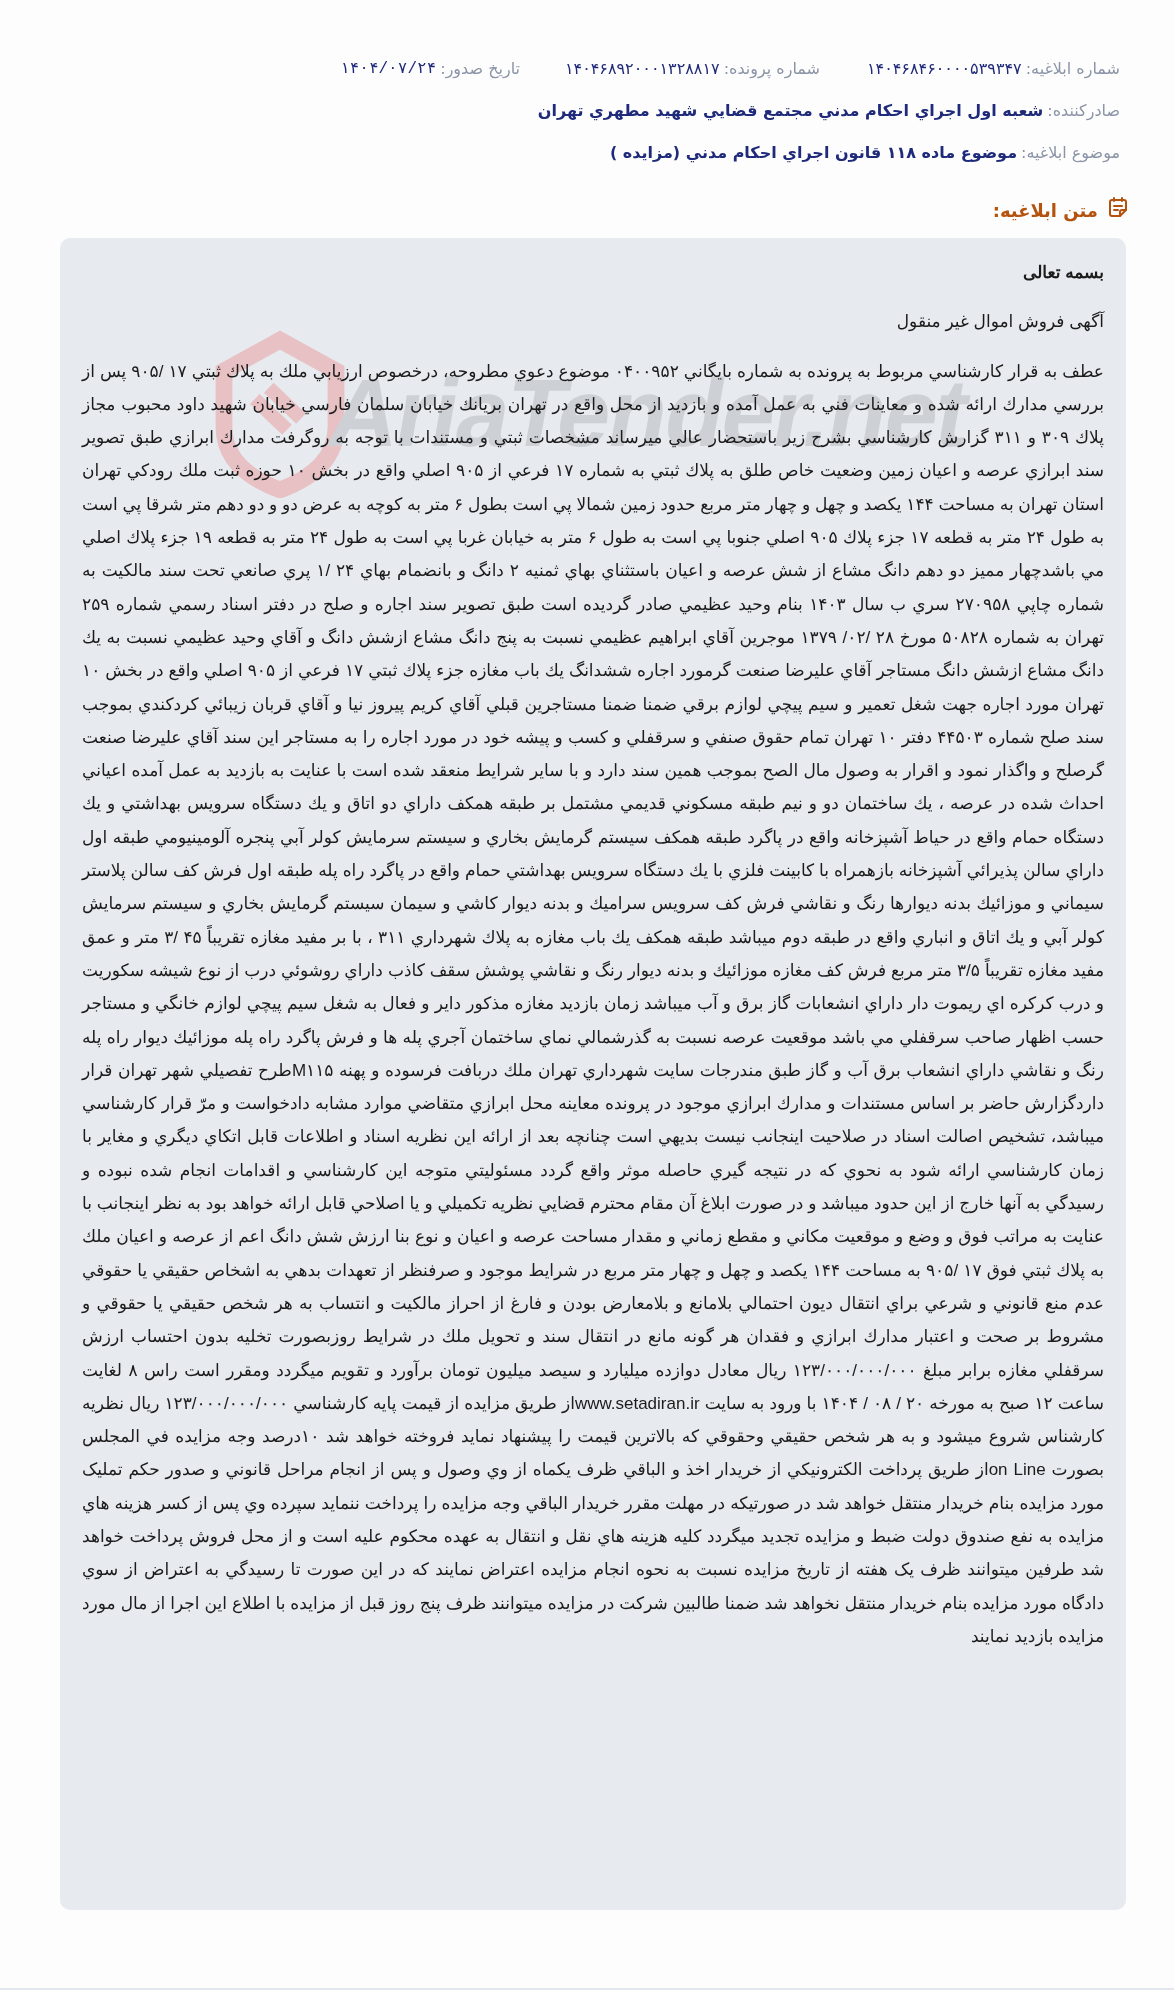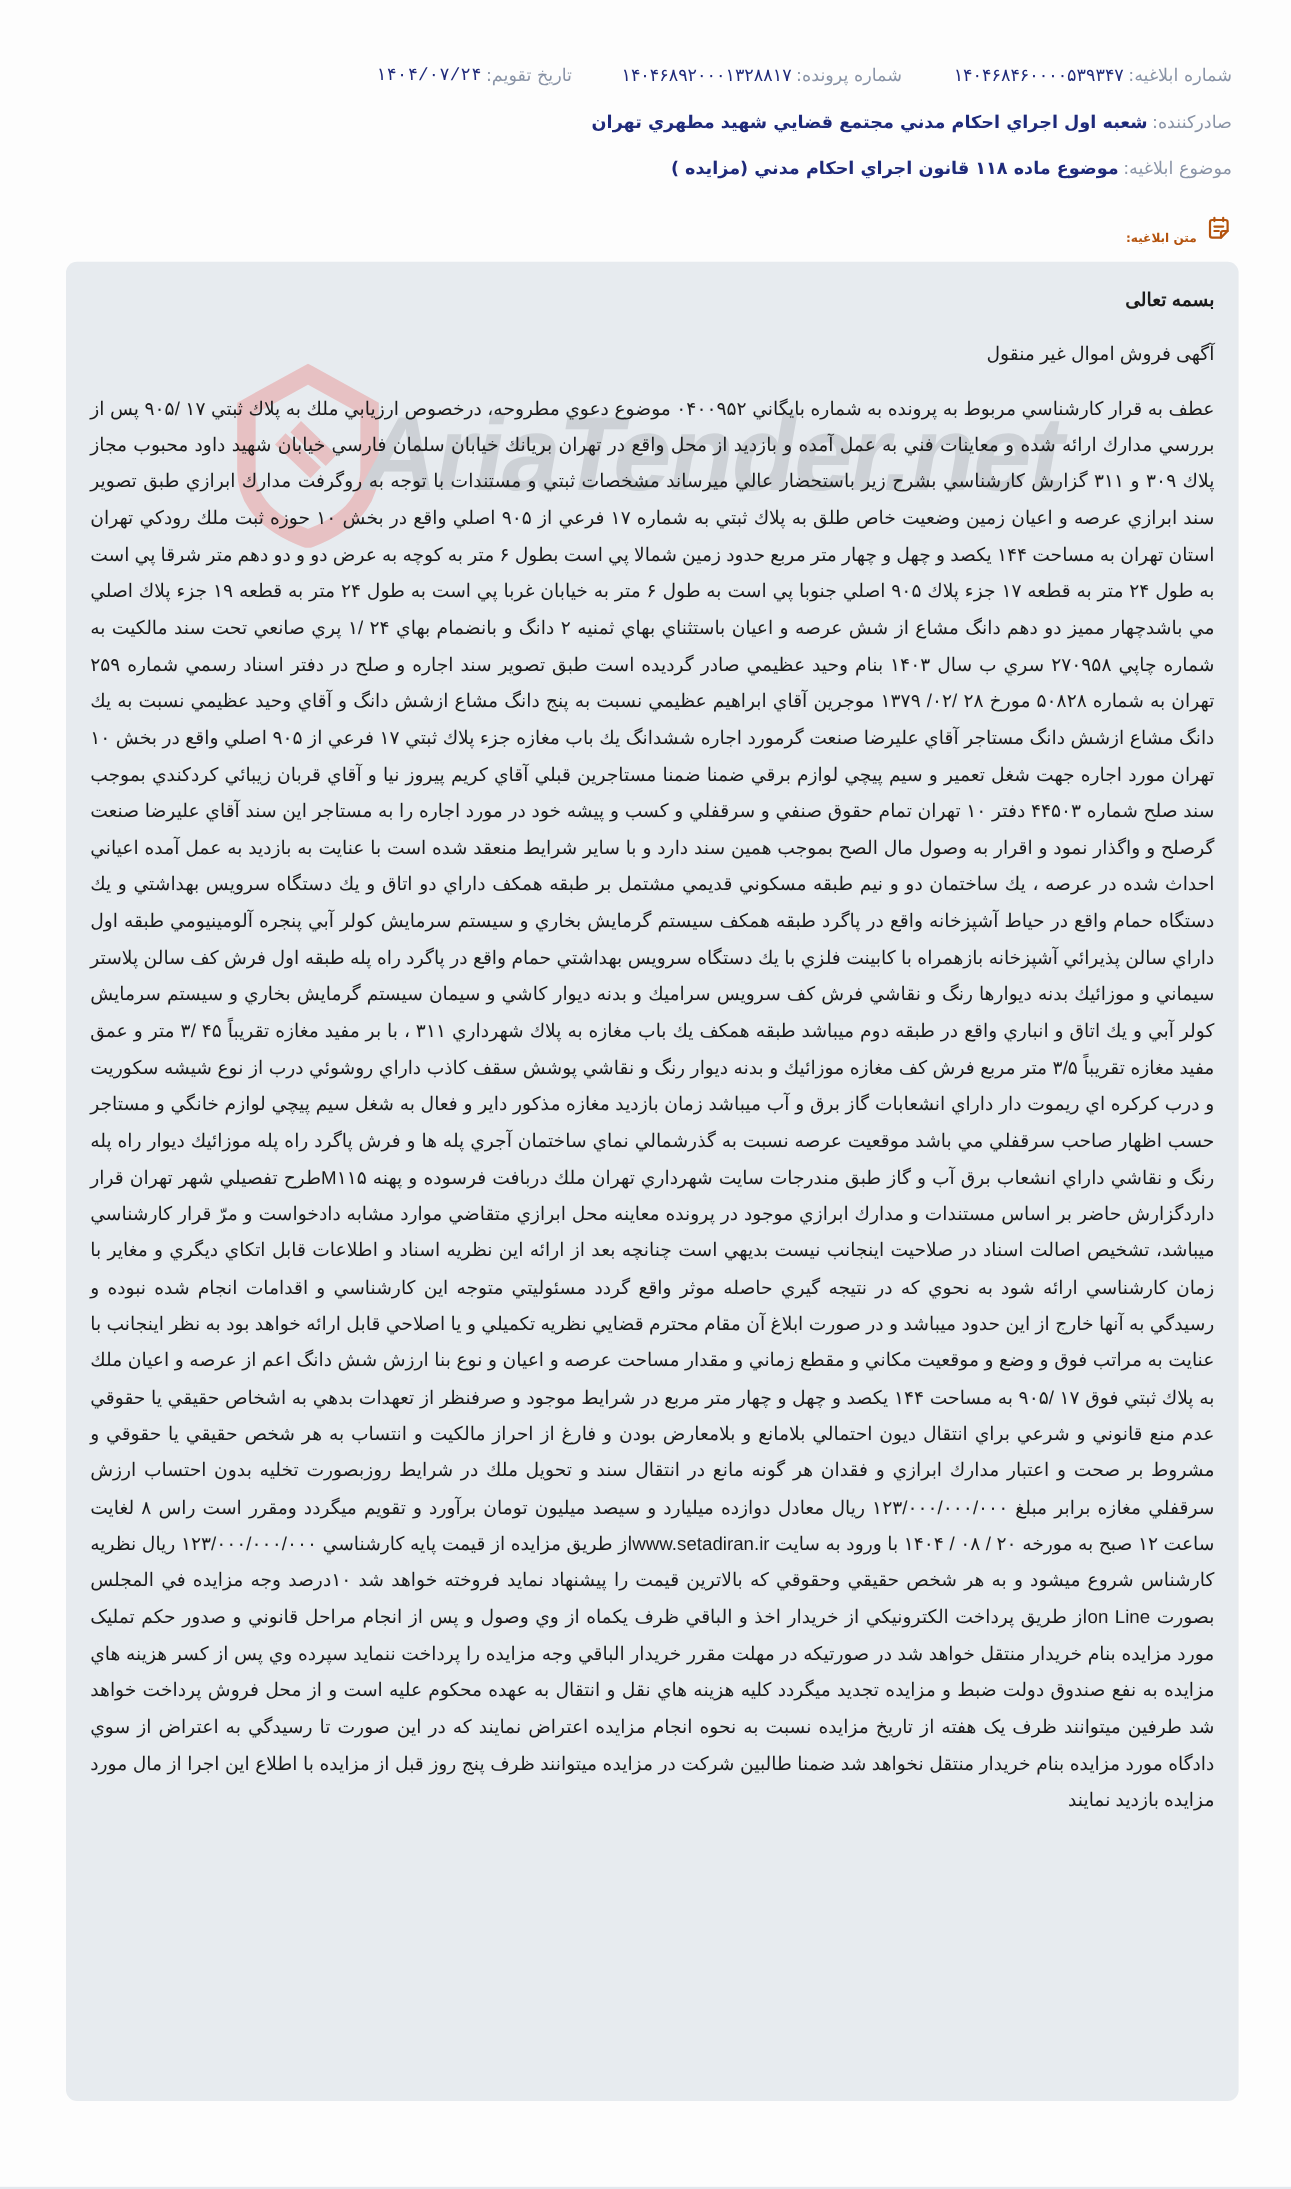--- a/index.html
+++ b/index.html
@@ -11,22 +11,22 @@
     position: absolute; right: 54px; left: 54px; height: 28px;
     display: flex; align-items: center; font-size: 16px; white-space: nowrap;
   }
   .meta-row .lbl { color: #8a94a6; }
   .meta-row .val { color: #1f2a7a; font-weight: bold; }
   .meta-row.top { justify-content: flex-start; gap: 0; }
   .meta-item { display: inline-flex; align-items: center; }
   .meta-item.num { width: 300px; }
   .meta-item .val { font-weight: normal; font-family: "DejaVu Sans", sans-serif; letter-spacing: 0.3px; }
   .section-head {
-    position: absolute; top: 196px; right: 54px; display: flex; align-items: flex-end; gap: 8px;
-    color: #b4530e; font-weight: bold; font-size: 11px;
+    position: absolute; top: 196px; right: 44px; display: flex; align-items: center; gap: 8px;
+    color: #b4530e; font-weight: bold; font-size: 18px;
   }
   .section-head svg { width: 24px; height: 24px; }
   .body-box {
     position: absolute; top: 238px; left: 60px; width: 1066px; height: 1672px;
     background: #e7ebef; border-radius: 10px; box-sizing: border-box; padding: 18px 22px 0 22px;
   }
   .body-box p {
     margin: 0; color: #1b1b1b; font-family: "Liberation Sans", sans-serif;
     font-size: 17px; line-height: 33.3px; text-align: justify;
   }
@@ -49,21 +49,21 @@
 <div class="meta-row top" style="top:54px;">
   <div class="meta-item num">
     <span class="lbl">شماره ابلاغیه:</span>
     <span class="val" style="margin-right:4px;">۱۴۰۴۶۸۴۶۰۰۰۰۵۳۹۳۴۷</span>
   </div>
   <div class="meta-item num">
     <span class="lbl">شماره پرونده:</span>
     <span class="val" style="margin-right:4px;">۱۴۰۴۶۸۹۲۰۰۰۱۳۲۸۸۱۷</span>
   </div>
   <div class="meta-item">
-    <span class="lbl">تاریخ تقويم:</span>
+    <span class="lbl">تاریخ صدور:</span>
     <span class="val" style="margin-right:4px;font-family:Liberation Mono, monospace;">۱۴۰۴/۰۷/۲۴</span>
   </div>
 </div>
 
 <div class="meta-row" style="top:96px;">
   <span class="lbl">صادرکننده:</span>
   <span class="val" style="margin-right:4px;">شعبه اول اجراي احكام مدني مجتمع قضايي شهيد مطهري تهران</span>
 </div>
 
 <div class="meta-row" style="top:138px;">

